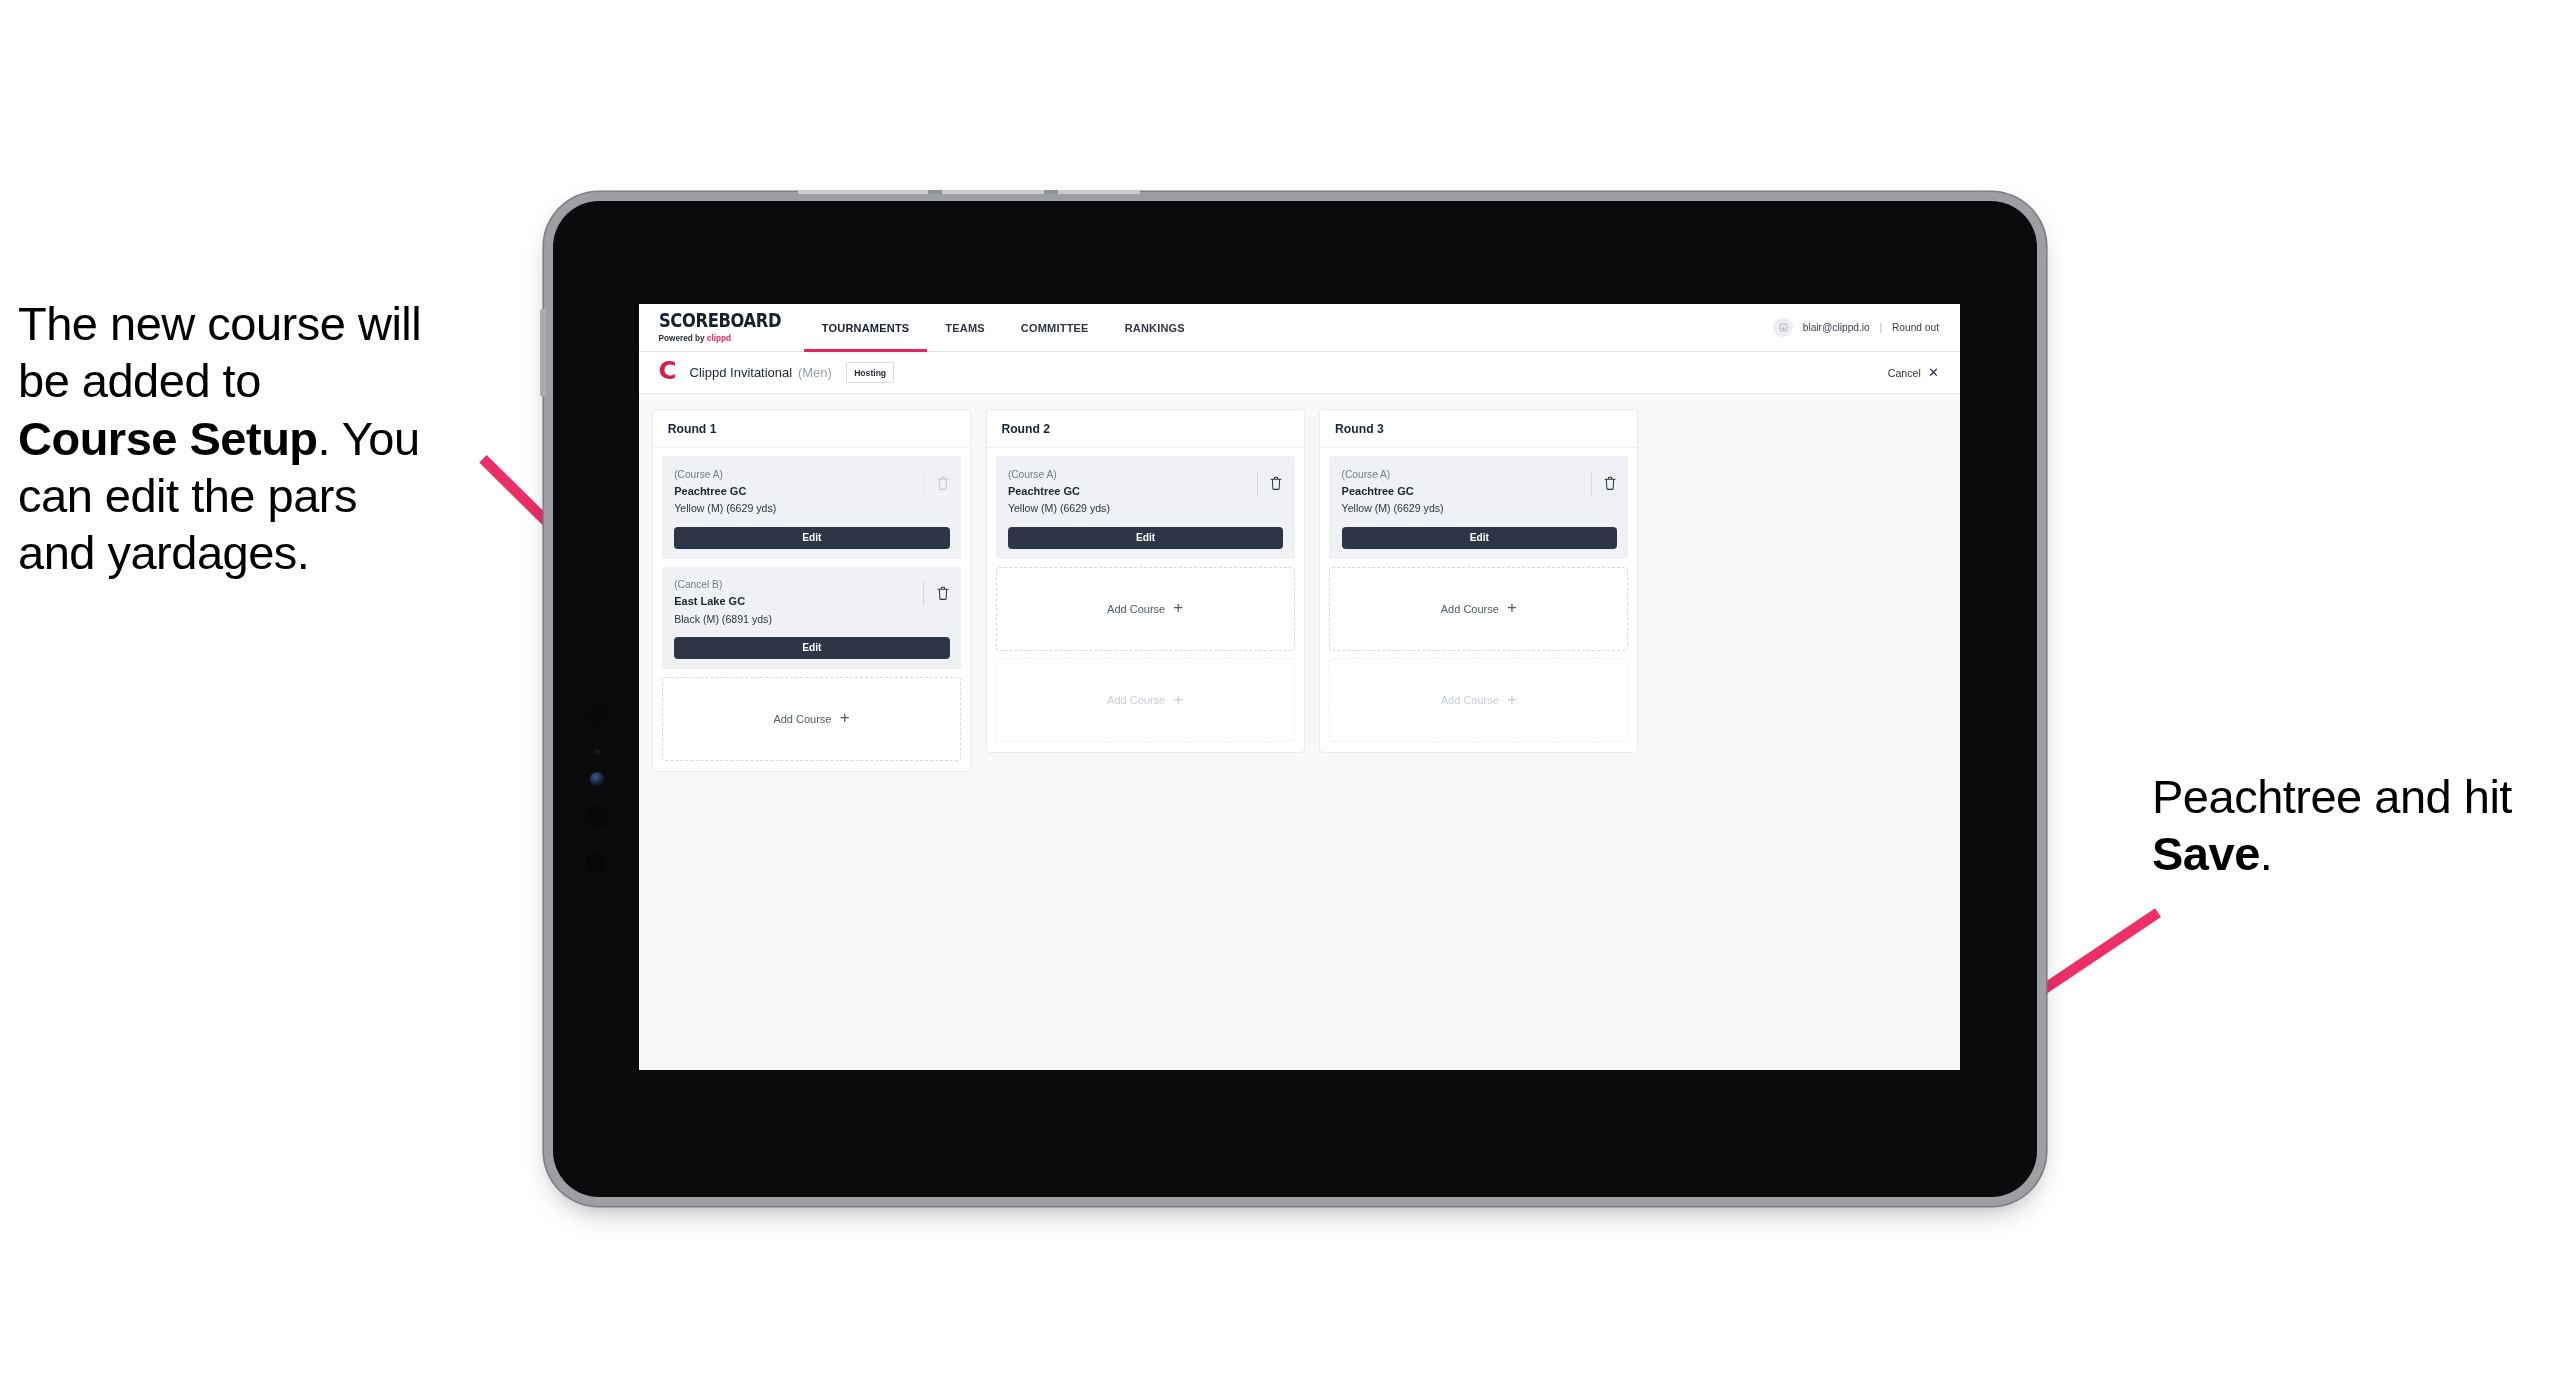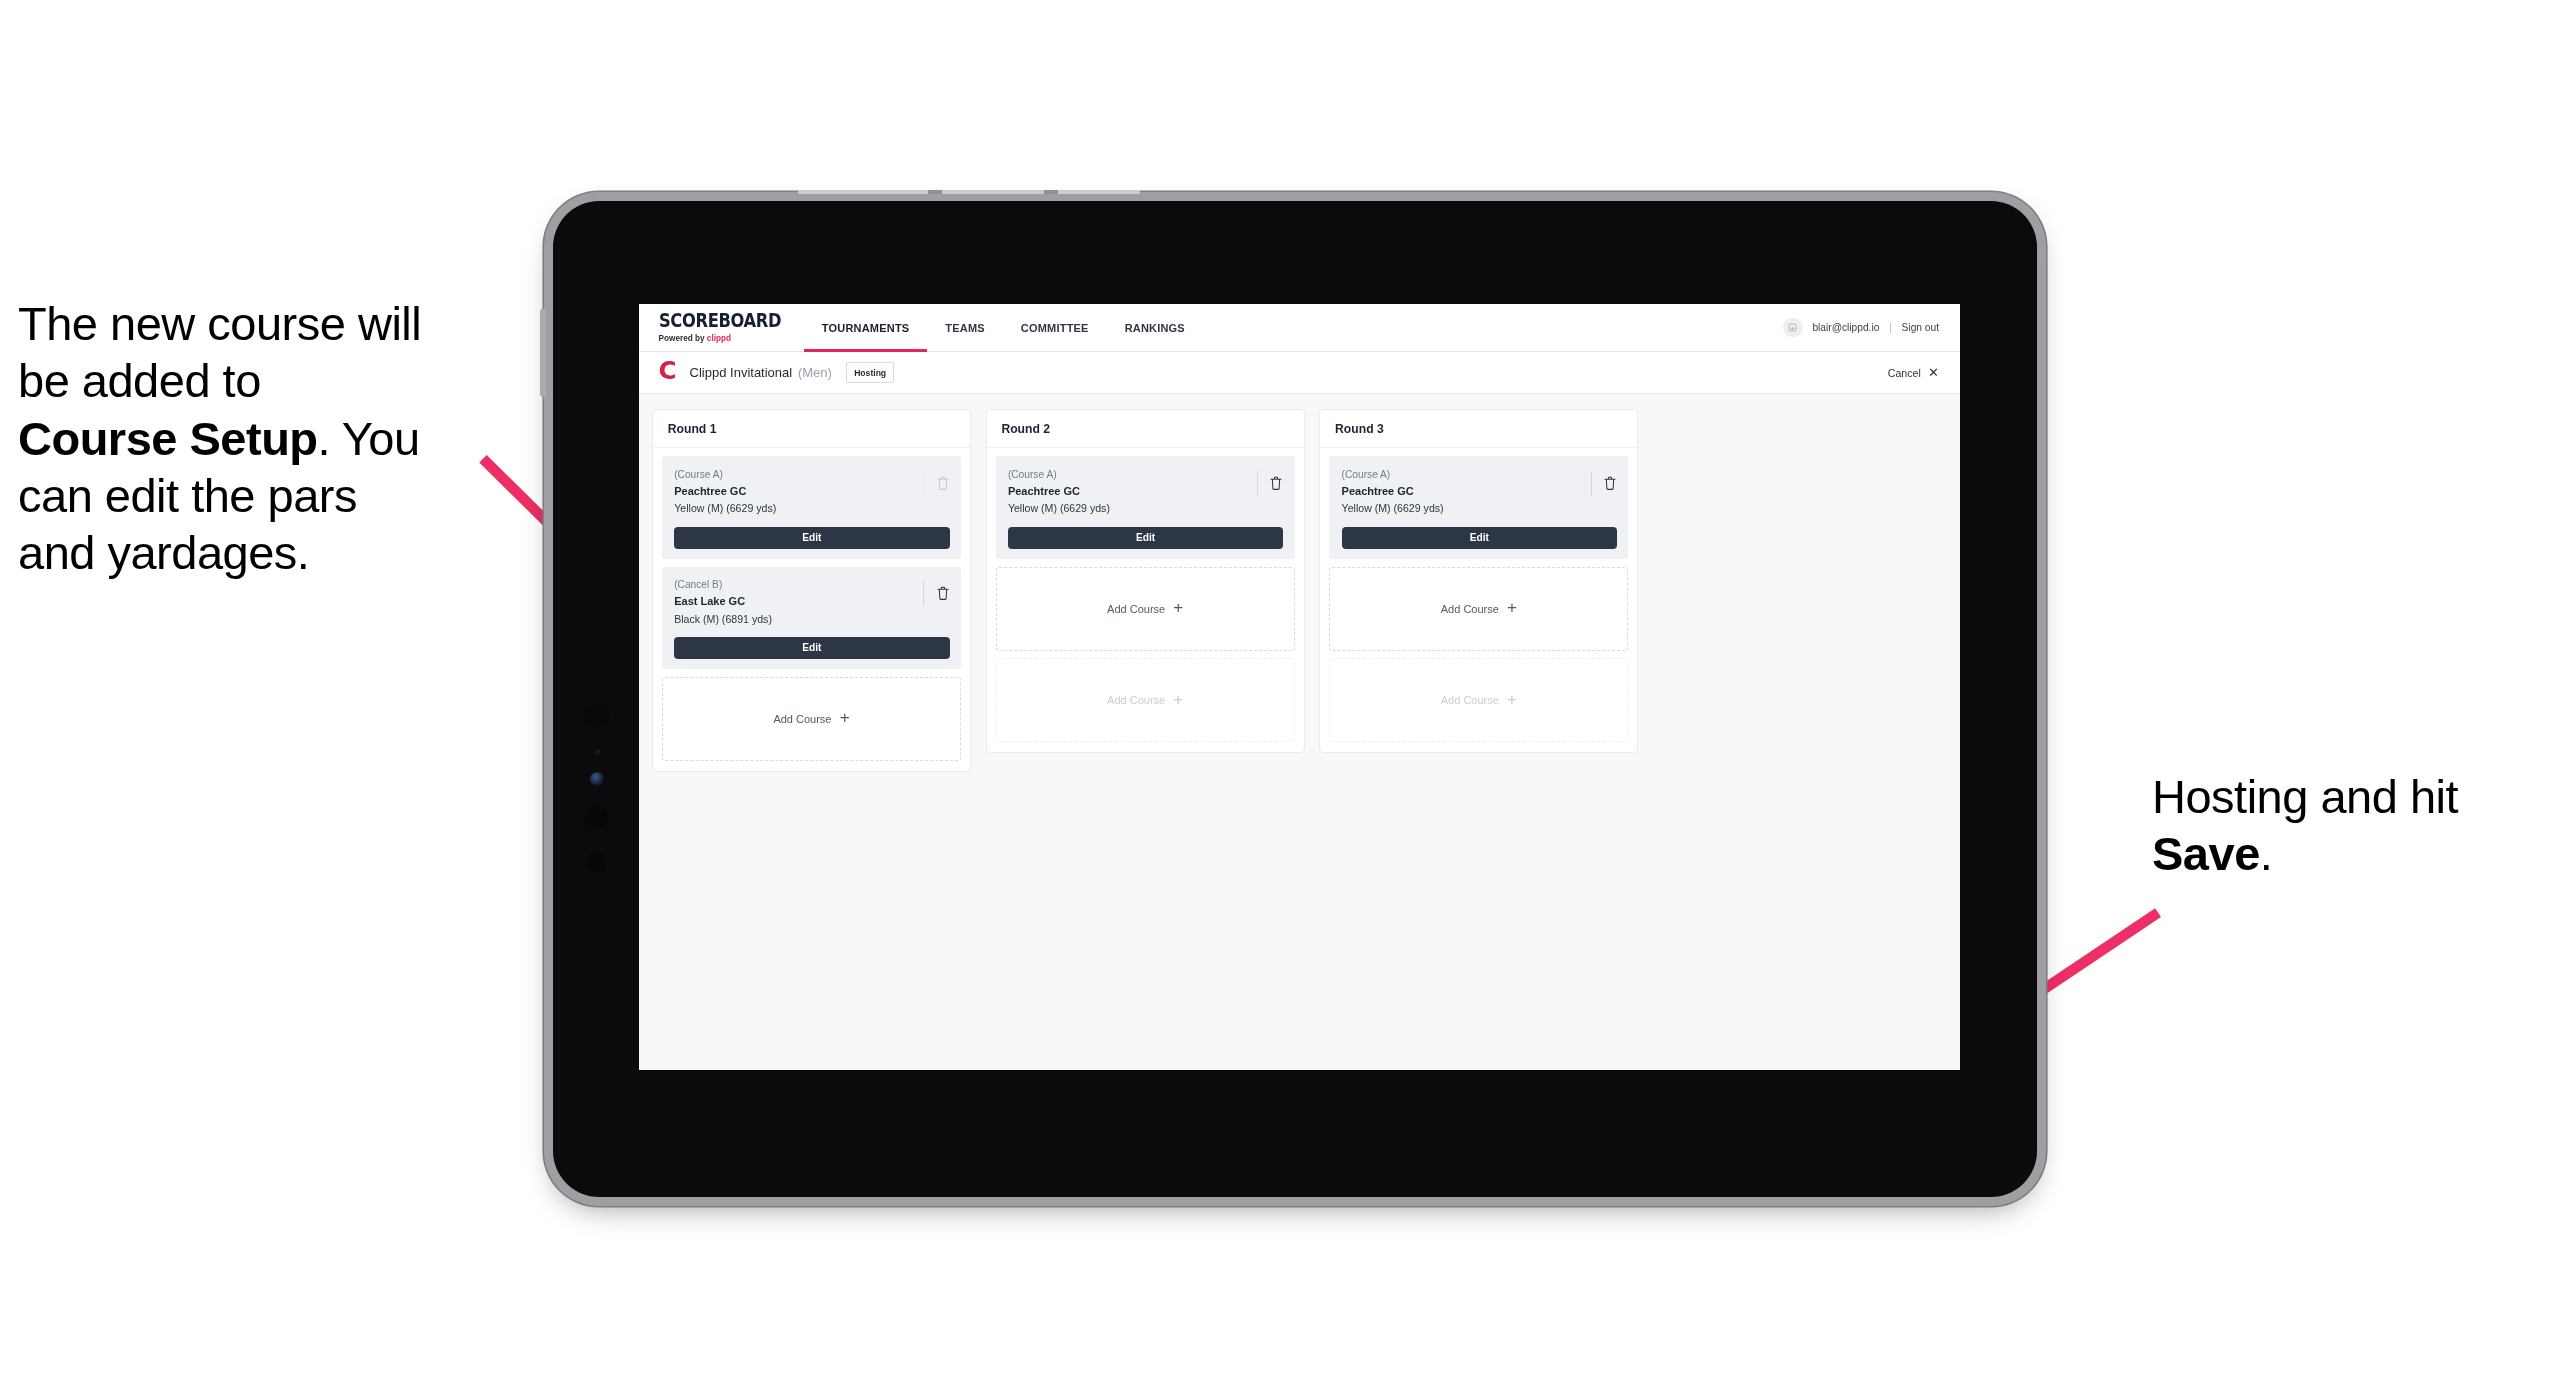--- a/index.html
+++ b/index.html
@@ -194,21 +194,21 @@
 </head>
 <body>
 
 <div id="stage">
 
   <div class="annot" id="annot-left">
     <span>The new course will be added to </span><b>Course Setup</b><span>. You can edit the pars and yardages.</span>
   </div>
 
   <div class="annot" id="annot-right">
-    <span>Hosting and hit </span><b>Save</b><span>.</span>
+    <span>Peachtree and hit </span><b>Save</b><span>.</span>
   </div>
 
   <svg class="arrow" id="arrow-left" viewBox="0 0 250 250">
     <line x1="22" y1="18" x2="208" y2="202" stroke="#ec2f66" stroke-width="13"></line>
     <polygon points="236,246 182,178 172,238" fill="#ec2f66"></polygon>
   </svg>
   <svg class="arrow" id="arrow-right" viewBox="0 0 270 170">
     <line x1="248" y1="14" x2="84" y2="124" stroke="#ec2f66" stroke-width="13"></line>
     <polygon points="22,160 44,90 92,126" fill="#ec2f66"></polygon>
   </svg>
@@ -237,21 +237,21 @@
         </div>
         <div class="topbar-right">
           <div class="avatar">
             <svg width="9" height="9" viewBox="0 0 16 16">
               <rect x="2" y="2" width="12" height="12" rx="2" fill="none" stroke="#9aa1ab" stroke-width="1.3"></rect>
               <path d="M5 11 L8 7 L11 11 Z" fill="#9aa1ab"></path>
             </svg>
           </div>
           <span>blair@clippd.io</span>
           <span class="sep">|</span>
-          <span class="signout">Sign out</span>
+          <span class="signout">Round out</span>
         </div>
       </div>
 
       <div id="tourney">
         <div class="c-logo">C</div>
         <div class="t-name">Clippd Invitational</div>
         <div class="t-gender">(Men)</div>
         <div class="t-badge">Hosting</div>
         <div class="t-cancel">
           <span>Cancel</span>

